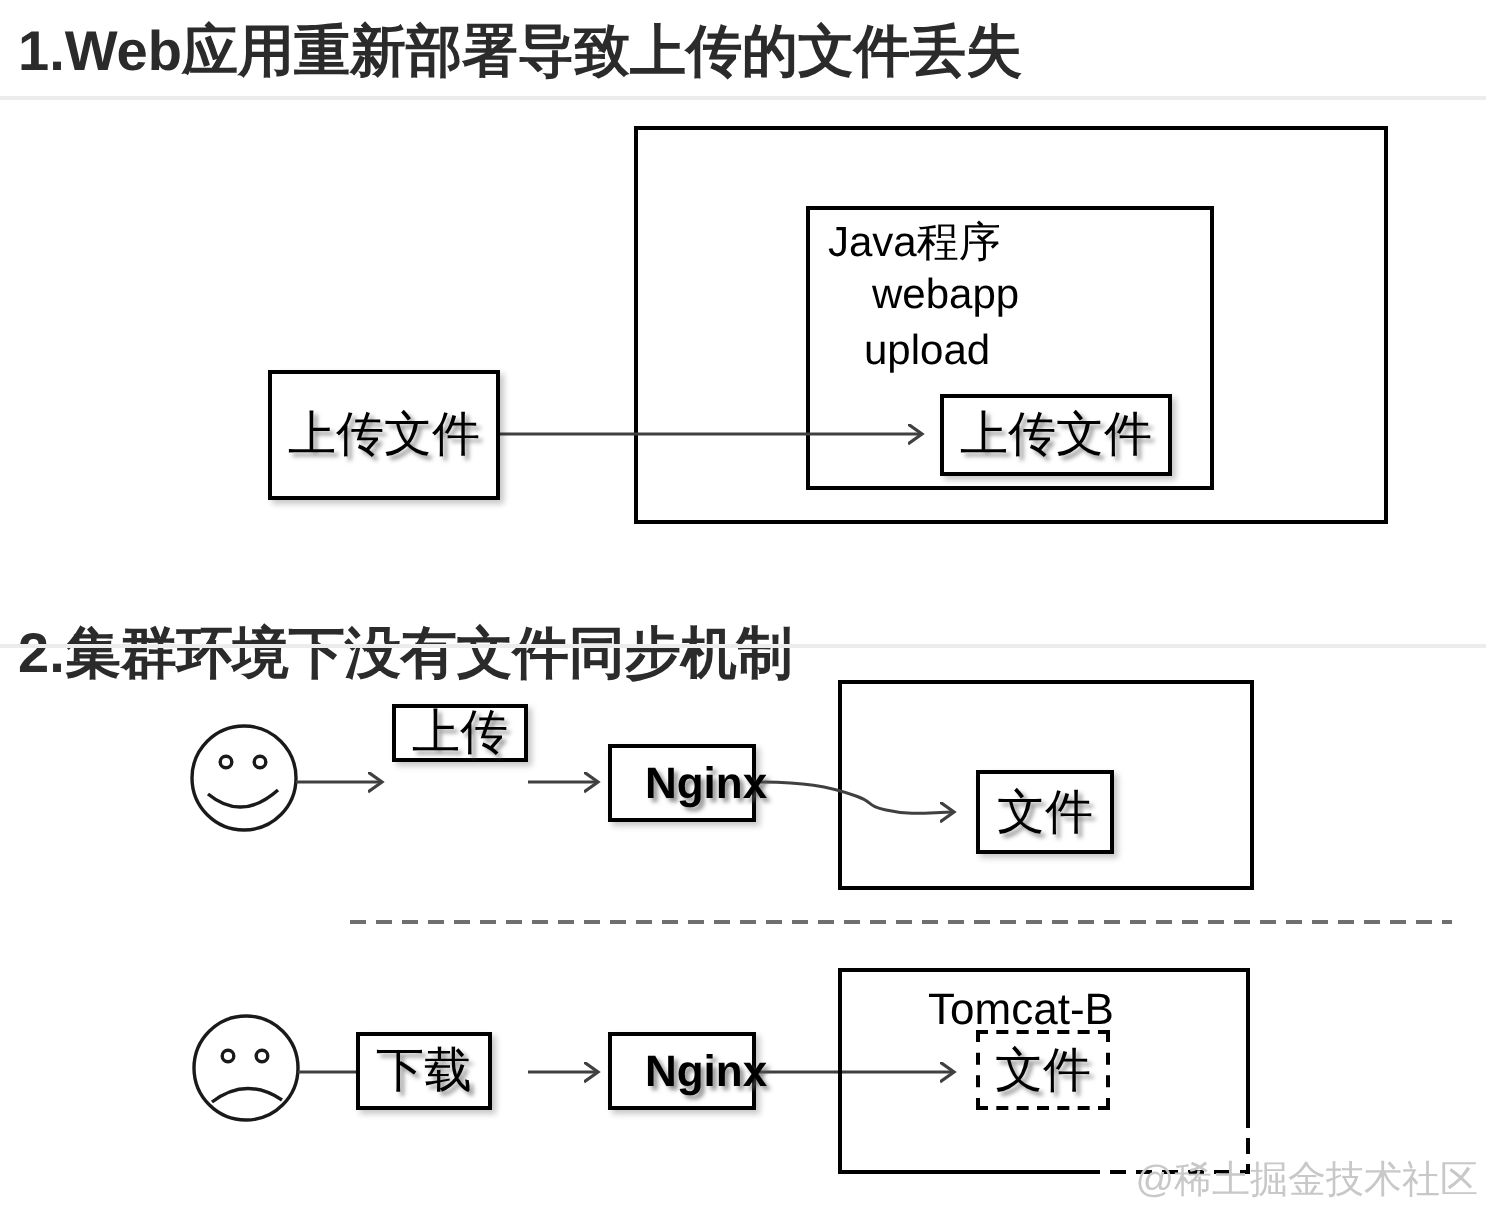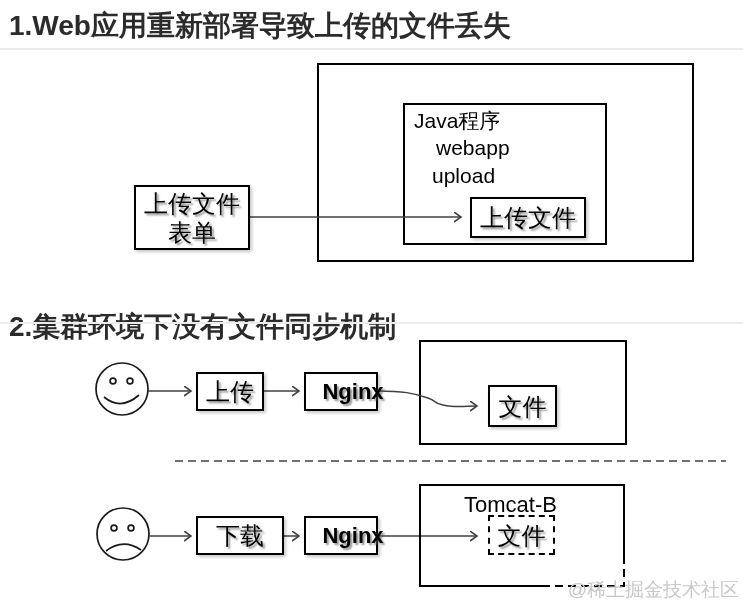--- a/index.html
+++ b/index.html
@@ -57,49 +57,48 @@
 <div class="java-line" style="left:436px;top:136px;">webapp</div>
 <div class="java-line" style="left:432px;top:164px;">upload</div>
 
 <div class="small-box" style="left:470px;top:197px;width:116px;height:41px;">
   <span class="shadow-text">上传文件</span>
 </div>
 
 <div class="small-box" style="left:134px;top:185px;width:116px;height:65px;">
   <div>
     <div class="shadow-text">上传文件</div>
-    <div class="shadow-text">表单</div>
   </div>
 </div>
 
 <div class="heading" style="top:281px;margin-top:27px;">2.集群环境下没有文件同步机制</div>
 <div class="rule" style="top:322px;"></div>
 
 <div class="container-box" style="left:419px;top:340px;width:208px;height:105px;z-index:1;"></div>
 <div class="container-title" style="left:419px;top:349px;width:208px;">Tomcat-A</div>
 
 <div class="small-box" style="left:488px;top:385px;width:69px;height:42px;">
   <span class="shadow-text">文件</span>
 </div>
 
-<div class="small-box" style="left:196px;top:372px;width:68px;height:39px;">
+<div class="small-box" style="left:196px;top:352px;width:68px;height:29px;">
   <span class="shadow-text">上传</span>
 </div>
 
 <div class="small-box" style="left:304px;top:372px;width:74px;height:39px;">
   <span class="shadow-text bold">Nginx</span>
 </div>
 
 <div class="container-title" style="left:420px;top:492px;width:181px;z-index:3;">Tomcat-B</div>
 
 <div class="small-box dashed" style="left:488px;top:515px;width:67px;height:40px;">
   <span class="shadow-text">文件</span>
 </div>
 
-<div class="small-box" style="left:196px;top:516px;width:88px;height:39px;">
+<div class="small-box" style="left:178px;top:516px;width:68px;height:39px;">
   <span class="shadow-text">下载</span>
 </div>
 
 <div class="small-box" style="left:304px;top:516px;width:74px;height:39px;">
   <span class="shadow-text bold">Nginx</span>
 </div>
 
 <svg class="overlay" width="743" height="605" viewBox="0 0 743 605">
   <defs>
     <marker id="chev" markerWidth="10" markerHeight="12" refX="7" refY="5" orient="auto" markerUnits="userSpaceOnUse">

